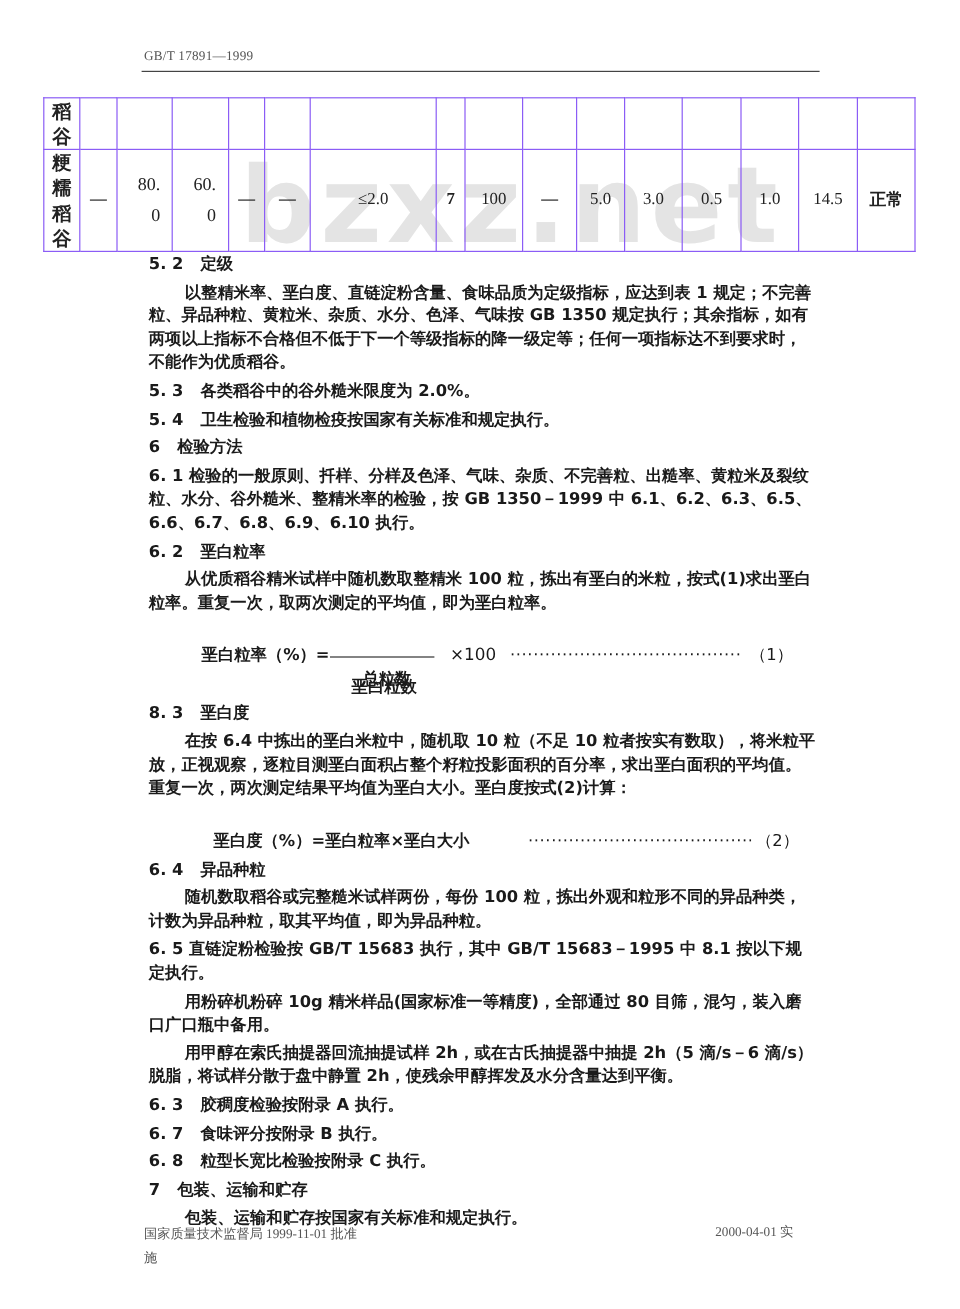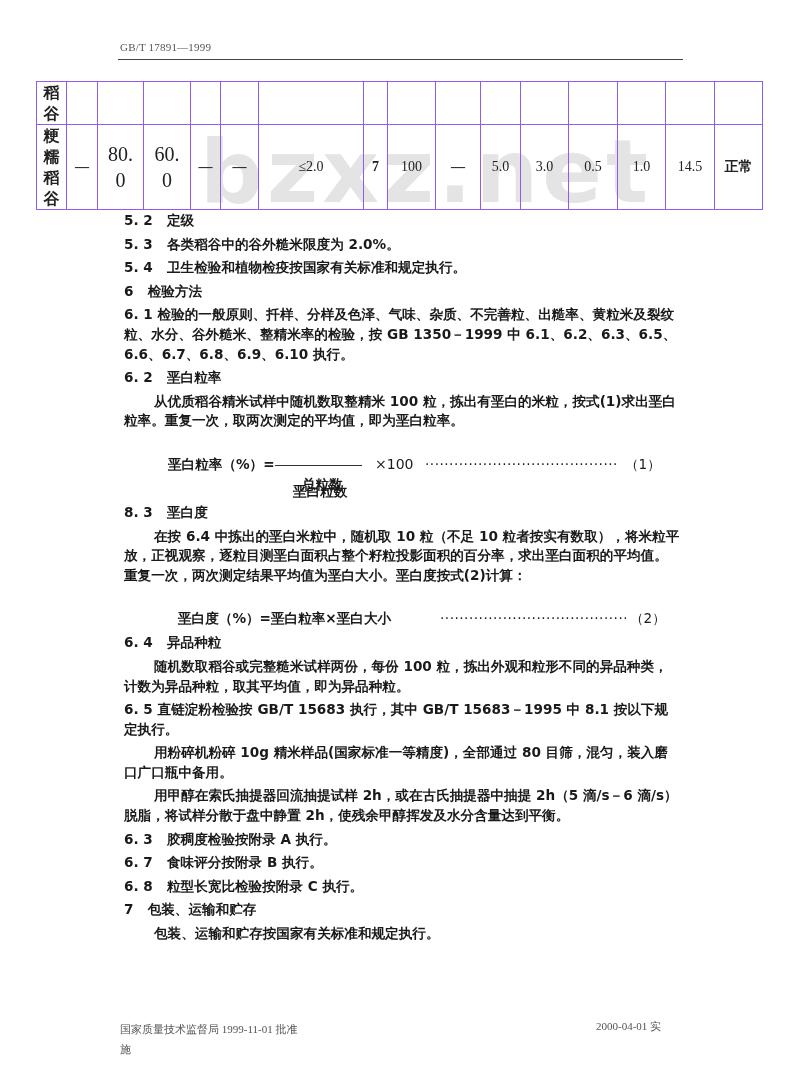--- a/index.html
+++ b/index.html
@@ -14,21 +14,21 @@
                line-height: 1; }
 
   table.spec { position: absolute; left: 36px; top: 81px; border-collapse: collapse; z-index: 1;
                table-layout: fixed; width: 726px; }
   table.spec td { border: 1px solid #8b5cf6; text-align: center; vertical-align: middle;
                   font-size: 14px; padding: 0; color: #222; font-family: "Liberation Serif", serif; }
   table.spec tr.r1 td { height: 42px; }
   table.spec tr.r2 td { height: 83px; }
   .vtxt { display: inline-block; width: 1em; line-height: 21px; font-size: 16px; font-weight: bold;
           font-family: "DejaVu Sans", sans-serif; word-break: break-all; }
-  .wrapnum { display: inline-block; line-height: 26px; font-size: 20px; }
+  .wrapnum { display: inline-block; line-height: 26px; font-size: 15px; text-align: right; }
   .cellbold { font-weight: bold; font-family: "DejaVu Sans", sans-serif; font-size: 15px; }
 
   .body { position: absolute; left: 120px; top: 207px; width: 565px; z-index: 1;
           font-family: "DejaVu Sans", sans-serif; font-weight: bold; font-size: 13.6px; line-height: 19.6px; }
   .body p { margin: 4px; }
   .indent { text-indent: 30px; }
   .h { white-space: pre; }
 
   .formula1 { position: relative; height: 64px; margin: 0; }
   .f1-label { position: absolute; left: 48px; top: 20px; }
@@ -113,20 +113,21 @@
       <td>0.5</td>
       <td>1.0</td>
       <td>14.5</td>
       <td class="cellbold">正常</td>
     </tr>
   </tbody>
 </table>
 
 <div class="body">
   <p class="h">5. 2   定级</p>
+  <p class="indent">以整精米率、垩白度、直链淀粉含量、食味品质为定级指标，应达到表 1 规定；不完善粒、异品种粒、黄粒米、杂质、水分、色泽、气味按 GB 1350 规定执行；其余指标，如有两项以上指标不合格但不低于下一个等级指标的降一级定等；任何一项指标达不到要求时，不能作为优质稻谷。</p>
   <p class="h">5. 3   各类稻谷中的谷外糙米限度为 2.0%。</p>
   <p class="h">5. 4   卫生检验和植物检疫按国家有关标准和规定执行。</p>
   <p class="h">6   检验方法</p>
   <p>6. 1   检验的一般原则、扦样、分样及色泽、气味、杂质、不完善粒、出糙率、黄粒米及裂纹粒、水分、谷外糙米、整精米率的检验，按 GB 1350－1999 中 6.1、6.2、6.3、6.5、6.6、6.7、6.8、6.9、6.10 执行。</p>
   <p class="h">6. 2   垩白粒率</p>
   <p class="indent">从优质稻谷精米试样中随机数取整精米 100 粒，拣出有垩白的米粒，按式(1)求出垩白粒率。重复一次，取两次测定的平均值，即为垩白粒率。</p>
 
   <div class="formula1">
     <span class="f1-label">垩白粒率（%）=</span>
     <span class="f1-num">垩白粒数</span>

